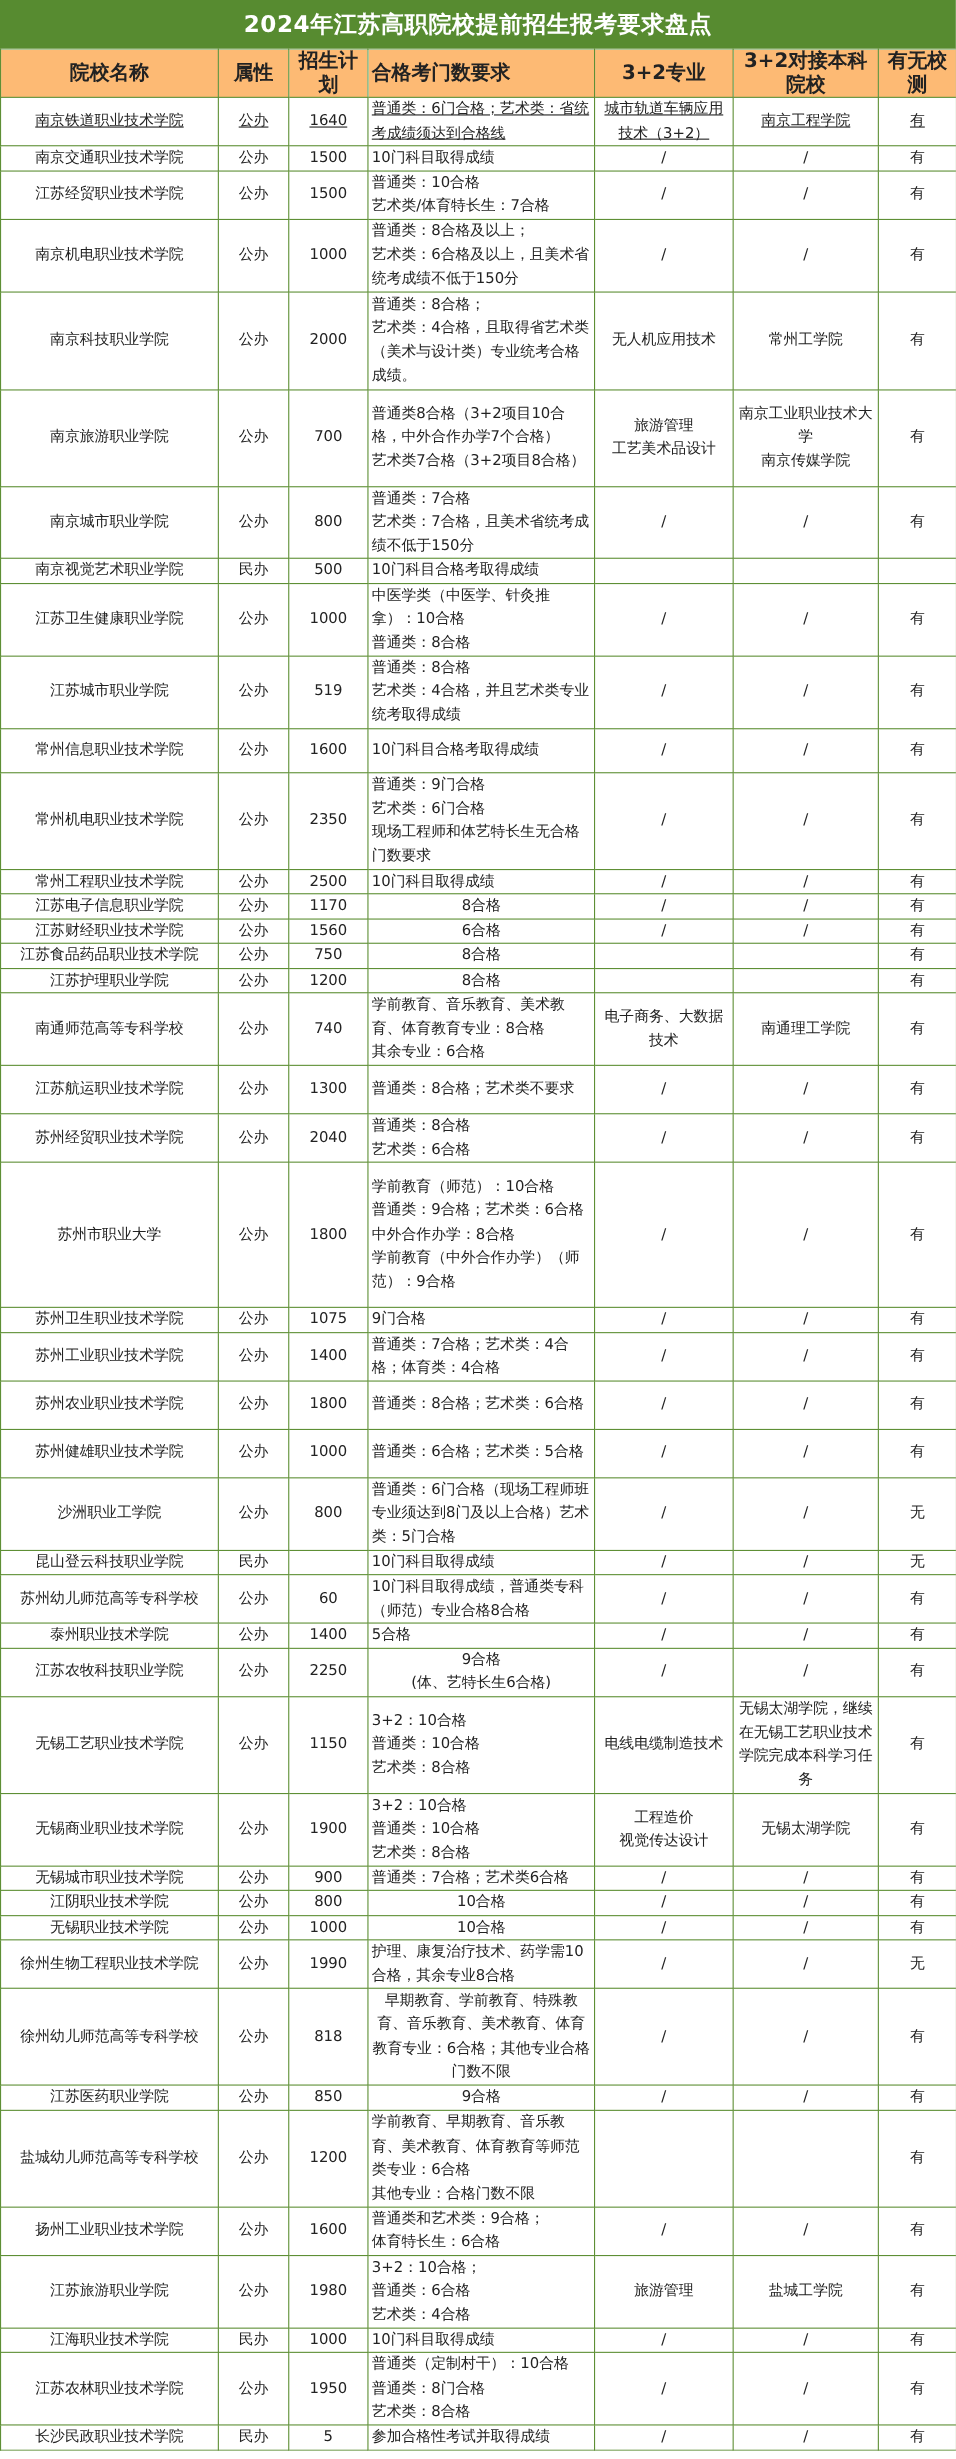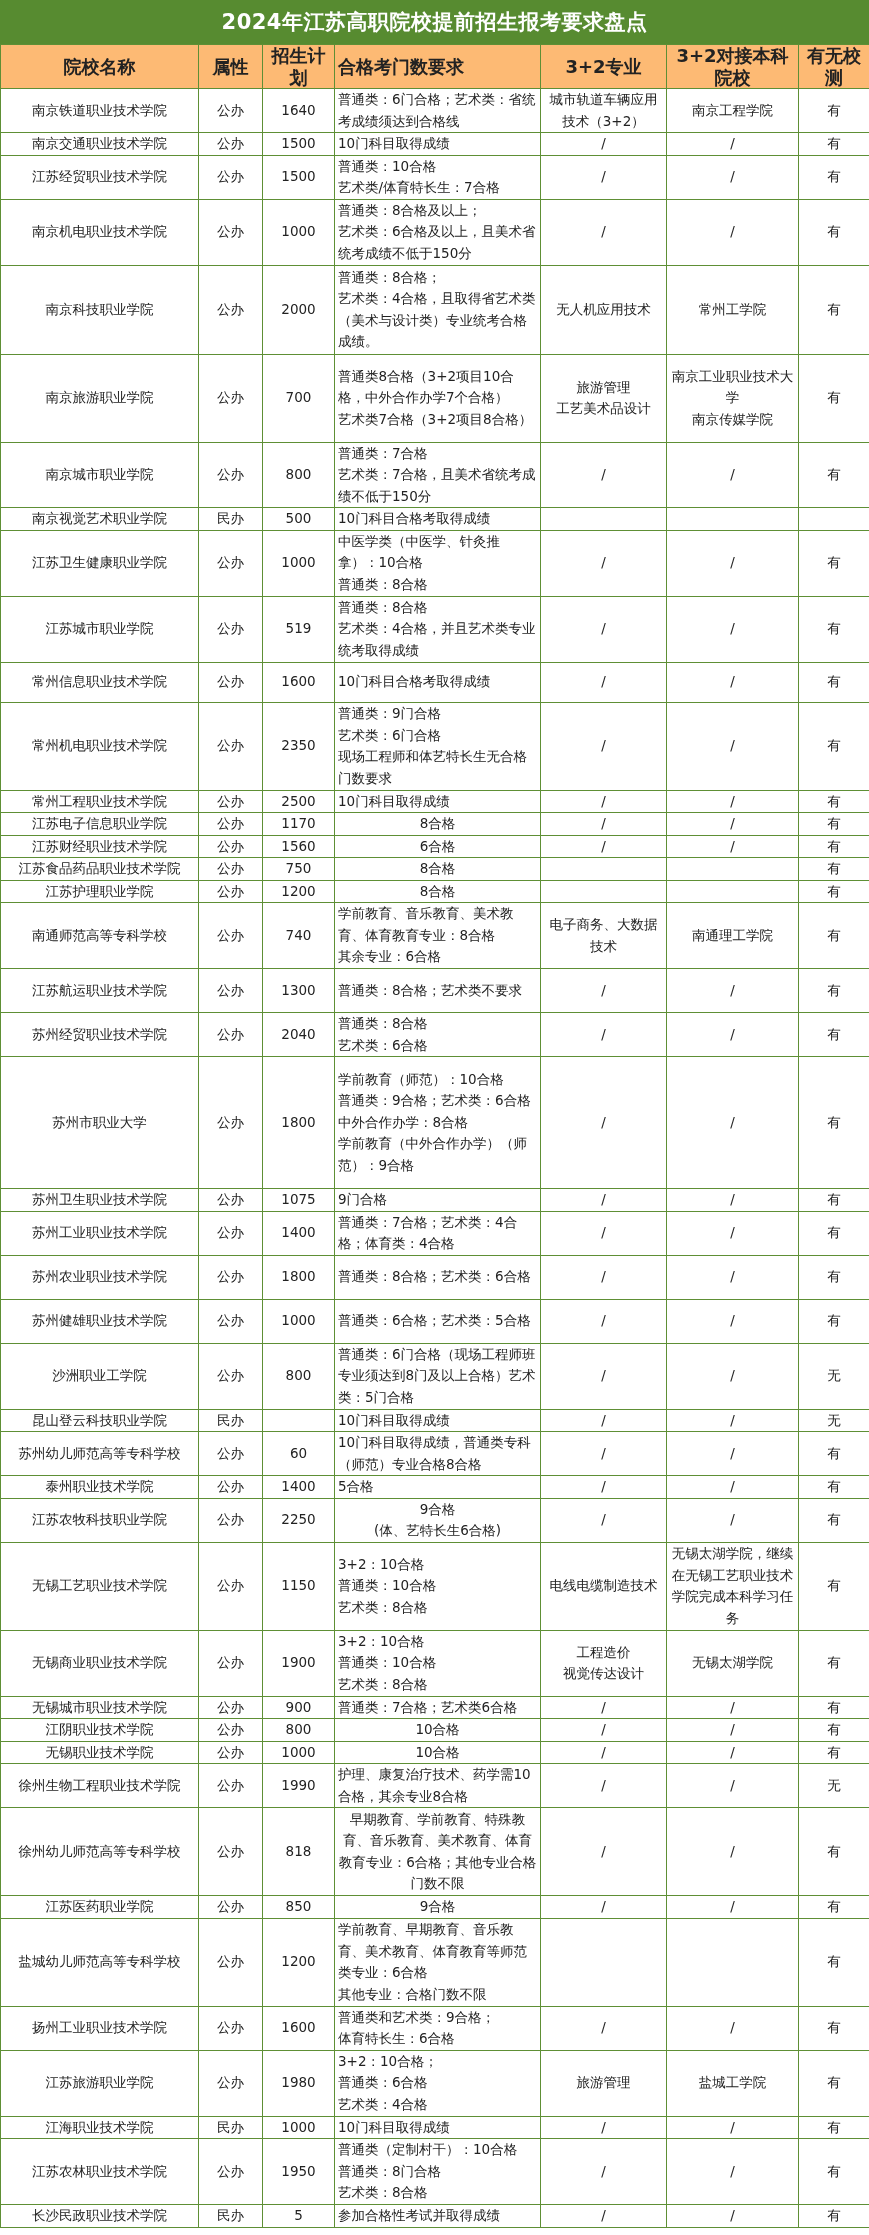--- a/index.html
+++ b/index.html
@@ -40,21 +40,21 @@
       <th>院校名称</th>
       <th>属性</th>
       <th>招生计划</th>
       <th class="left">合格考门数要求</th>
       <th>3+2专业</th>
       <th>3+2对接本科院校</th>
       <th>有无校测</th>
     </tr>
   </thead>
   <tbody id="tbody">
-      <tr style="height: 44px;">
+      <tr style="height: 44px; text-decoration: underline;">
         <td>南京铁道职业技术学院</td>
         <td>公办</td>
         <td>1640</td>
         <td class="req">普通类：6门合格；艺术类：省统考成绩须达到合格线</td>
         <td class="multi">城市轨道车辆应用技术（3+2）</td>
         <td class="multi">南京工程学院</td>
         <td>有</td>
       </tr>
       <tr style="height: 22px;">
         <td>南京交通职业技术学院</td>

